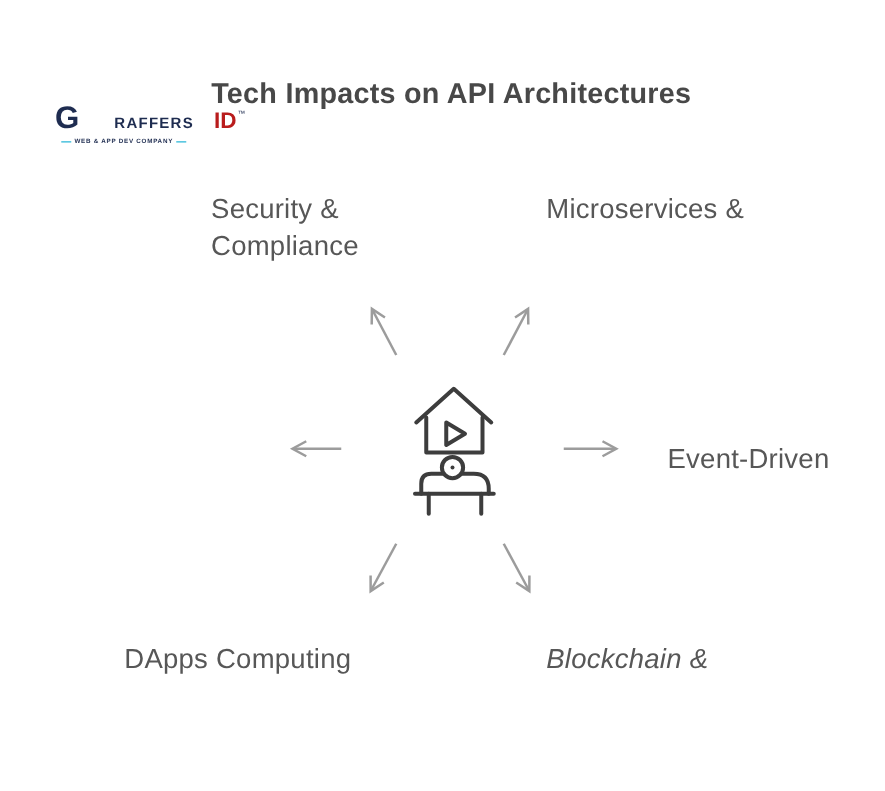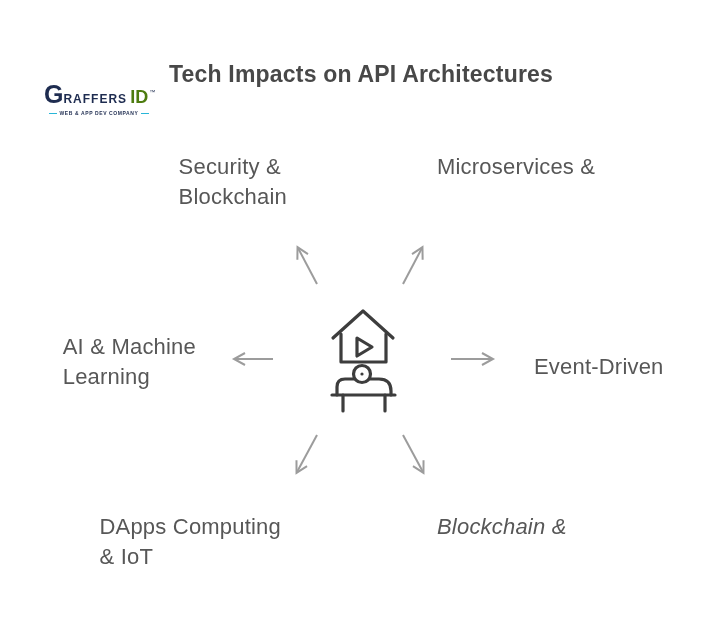--- a/index.html
+++ b/index.html
@@ -9,22 +9,22 @@
   }
   
   .title{
     position:absolute;top:61px;left:7px;width:100%;margin:0;
     text-align:center;font-size:23px;font-weight:700;color:#484848;letter-spacing:0.2px;
   }
   
   .logo{position:absolute;top:82px;left:44px;width:110px;}
   .logo-row{display:flex;align-items:baseline;line-height:1;color:#1e2c50;}
   .logo-g{font-size:25px;font-weight:700;}
-  .logo-rest{font-size:12px;font-weight:700;letter-spacing:1px;}
-  .logo-id{font-size:18px;font-weight:700;color:#4d7c0f;margin-left:3px;}
+  .logo-rest{font-size:12px;font-weight:700;letter-spacing:1px;margin-left:28px;}
+  .logo-id{font-size:18px;font-weight:700;color:#b91c1c;margin-left:16px;}
   .logo-tm{font-size:6px;color:#1e2c50;margin-left:1px;position:relative;top:-9px;}
   .logo-tagline-row{display:flex;align-items:center;justify-content:center;margin-top:3px;gap:3px;}
   .tag-dash{display:inline-block;width:8px;height:1px;background:#29b6d8;}
   .logo-tagline{font-size:5px;font-weight:700;letter-spacing:0.6px;color:#1e2c50;white-space:nowrap;}
   
   .node{
     position:absolute;font-size:22px;line-height:30px;color:#575757;letter-spacing:0.2px;
   }
   .node.align-right{}
   .node.align-left{text-align:right;}
@@ -55,35 +55,30 @@
       <span class="tag-dash"></span>
       <span class="logo-tagline">WEB &amp; APP DEV COMPANY</span>
       <span class="tag-dash"></span>
     </div>
   </div>
 
   <h1 class="title">Tech Impacts on API Architectures</h1>
 
   <div class="node align-right n-tl">
     <div>Security &amp;</div>
-    <div>Blockchain</div>
+    <div>Compliance</div>
   </div>
   <div class="node align-left n-tr">
     <div>Microservices &amp;</div>
-  </div>
-  <div class="node align-right n-ml">
-    <div>AI &amp; Machine</div>
-    <div>Learning</div>
   </div>
   <div class="node align-left n-mr">
     <div>Event-Driven</div>
   </div>
   <div class="node align-right n-bl">
     <div>DApps Computing</div>
-    <div>&amp; IoT</div>
   </div>
   <div class="node align-left n-br">
     <div>Blockchain &amp;</div>
   </div>
 
   <svg class="arrows" width="708" height="633" viewBox="0 0 708 633">
     <defs>
       <marker id="ah" markerUnits="userSpaceOnUse" markerWidth="18" markerHeight="18" refX="13" refY="8" orient="auto">
         <path d="M3,2 L14,8 L3,14" fill="none" stroke="#9c9c9c" stroke-width="2"></path>
       </marker>

